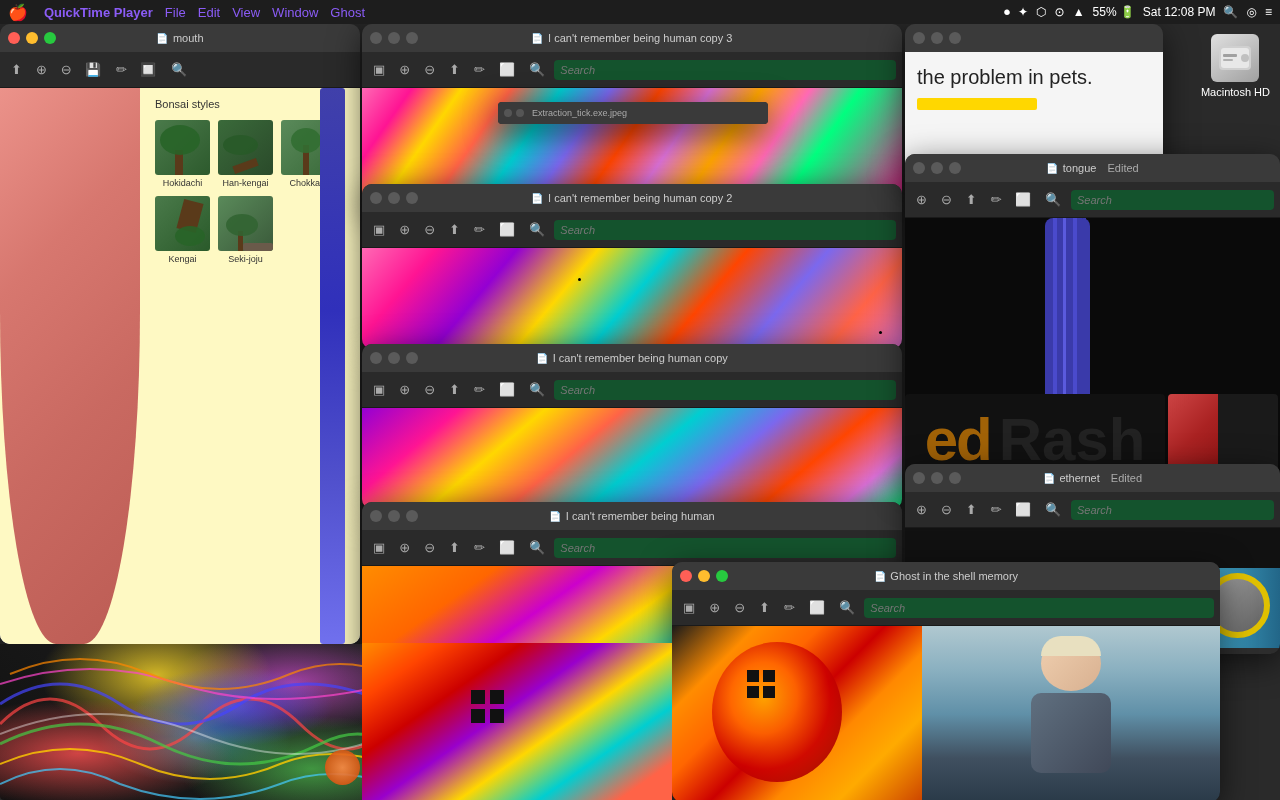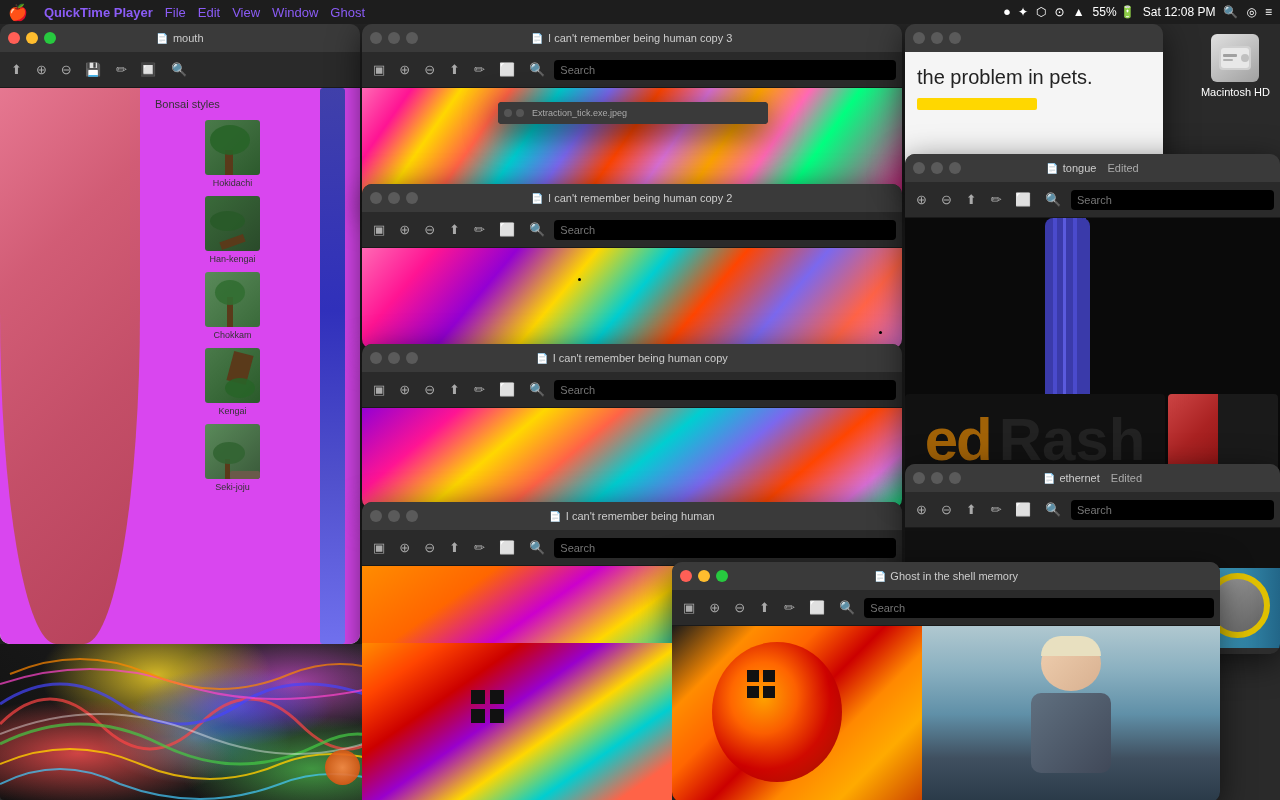--- a/index.html
+++ b/index.html
@@ -102,26 +102,27 @@
       border: none;
       color: #aaa;
       font-size: 13px;
       padding: 3px 5px;
       cursor: pointer;
       border-radius: 4px;
     }
     .search-bar {
       flex: 1;
       height: 20px;
-      background: #000000;
+      background: #14532d;
       border-radius: 4px;
       border: none;
       color: #aaa;
       font-size: 11px;
       padding: 8px 6px;
+      font-style: italic;
     }
     .window-content {
       background: #1e1e1e;
       display: flex;
       justify-content: center;
       align-items: center;
       overflow: hidden;
     }
 
     
@@ -131,27 +132,27 @@
       width: 360px;
       height: 620px;
     }
     .mouth-window .window-content {
       height: 592px;
       background: #ffffff;
     }
     .bonsai-page {
       width: 100%;
       height: 100%;
-      background: #d946ef;
+      background: #fef9c3;
       padding: 10px;
       position: relative;
     }
     .bonsai-grid {
       display: grid;
-      grid-template-columns: 1fr;
+      grid-template-columns: 1fr 1fr 1fr;
       gap: 8px;
       margin-top: 10px;
     }
     .bonsai-item {
       display: flex;
       flex-direction: column;
       align-items: center;
       font-size: 9px;
       color: #333;
     }

